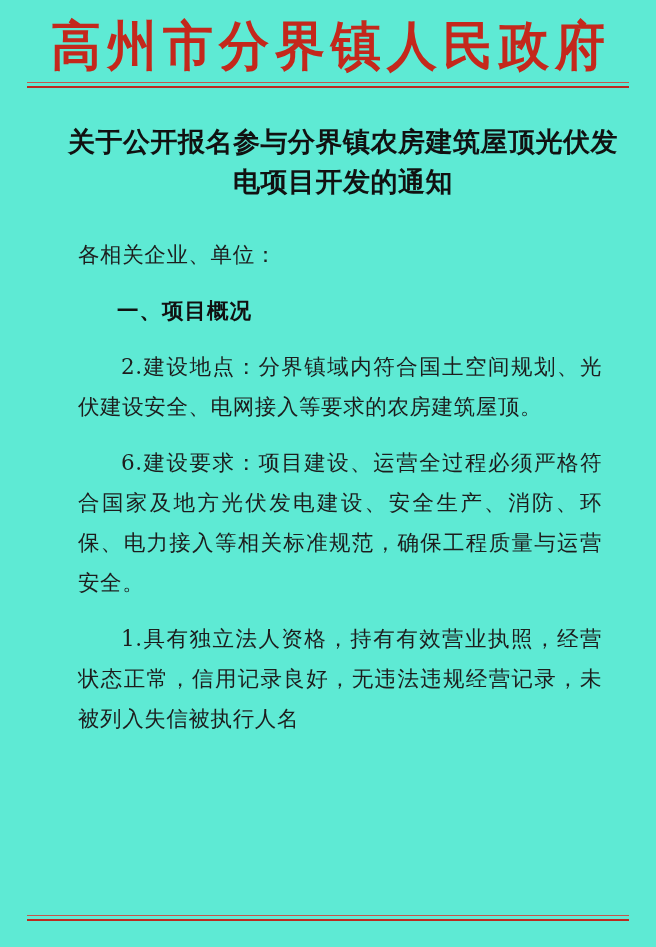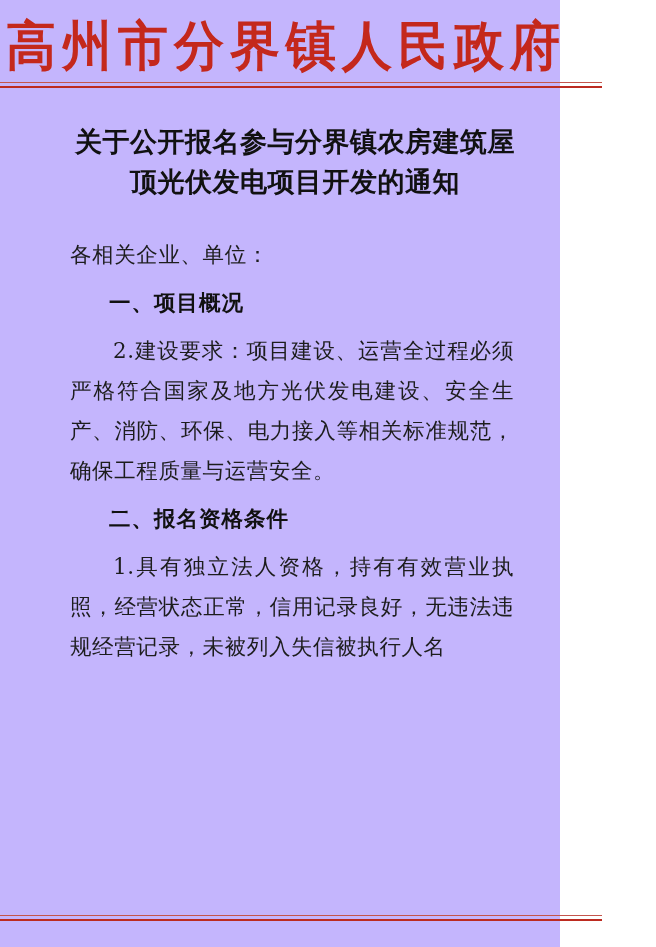--- a/index.html
+++ b/index.html
@@ -12,24 +12,24 @@
     width: 656px;
     height: 947px;
     overflow: hidden;
     font-family: "DejaVu Serif", "Liberation Serif", serif;
     color: #1a1a1a;
     position: relative;
   }
 
   .page {
     position: relative;
-    width: 560px;
+    width: 656px;
     height: 947px;
     box-sizing: border-box;
-    background: #c4b5fd;
+    background: #5eead4;
   }
 
   
   .masthead {
     padding-top: 13px;
     text-align: center;
     white-space: nowrap;
   }
   .masthead-title {
     display: inline-block;
@@ -76,37 +76,37 @@
     letter-spacing: 0.5px;
     color: #111111;
   }
 
   
   .body-area {
     padding: 0 38px 0 62px;
     margin-top: 33px;
   }
   .para {
-    margin: 8px;
+    margin: 16px;
     font-size: 21.5px;
     line-height: 40px;
     letter-spacing: 0.6px;
     text-align: justify;
     text-justify: inter-character;
     color: #1d1d1d;
     font-family: "DejaVu Serif", "Liberation Serif", serif;
   }
   .para.salutation {
     text-indent: 0;
   }
   .para.indent {
     text-indent: 43px;
   }
   .section-heading {
-    margin: 4px;
+    margin: 12px;
     text-indent: 43px;
     font-family: "DejaVu Sans", "Liberation Sans", sans-serif;
     font-weight: 700;
     font-size: 21.5px;
     line-height: 40px;
     letter-spacing: 1px;
     color: #111111;
   }
 
   
@@ -135,25 +135,25 @@
   <h1 class="doc-title">关于公开报名参与分界镇农房建筑屋顶光伏发电项目开发的通知</h1>
 
   <div class="body-area">
 
     <p class="para salutation">各相关企业、单位：</p>
 
 
     <p class="section-heading">一、项目概况</p>
 
 
+    <p class="para indent">2.建设地点：分界镇域内符合国土空间规划、光伏建设安全、电网接入等要求的农房建筑屋顶。</p>
 
 
-    <p class="para indent">2.建设要求：项目建设、运营全过程必须严格符合国家及地方光伏发电建设、安全生产、消防、环保、电力接入等相关标准规范，确保工程质量与运营安全。</p>
+    <p class="para indent">6.建设要求：项目建设、运营全过程必须严格符合国家及地方光伏发电建设、安全生产、消防、环保、电力接入等相关标准规范，确保工程质量与运营安全。</p>
 
-    <p class="section-heading">二、报名资格条件</p>
 
     <p class="para indent">1.具有独立法人资格，持有有效营业执照，经营状态正常，信用记录良好，无违法违规经营记录，未被列入失信被执行人名</p>
 
   </div>
 
   <div class="rule-double foot-rule">
     <div class="line-thin"></div>
     <div class="gap"></div>
     <div class="line-thick"></div>
   </div>

